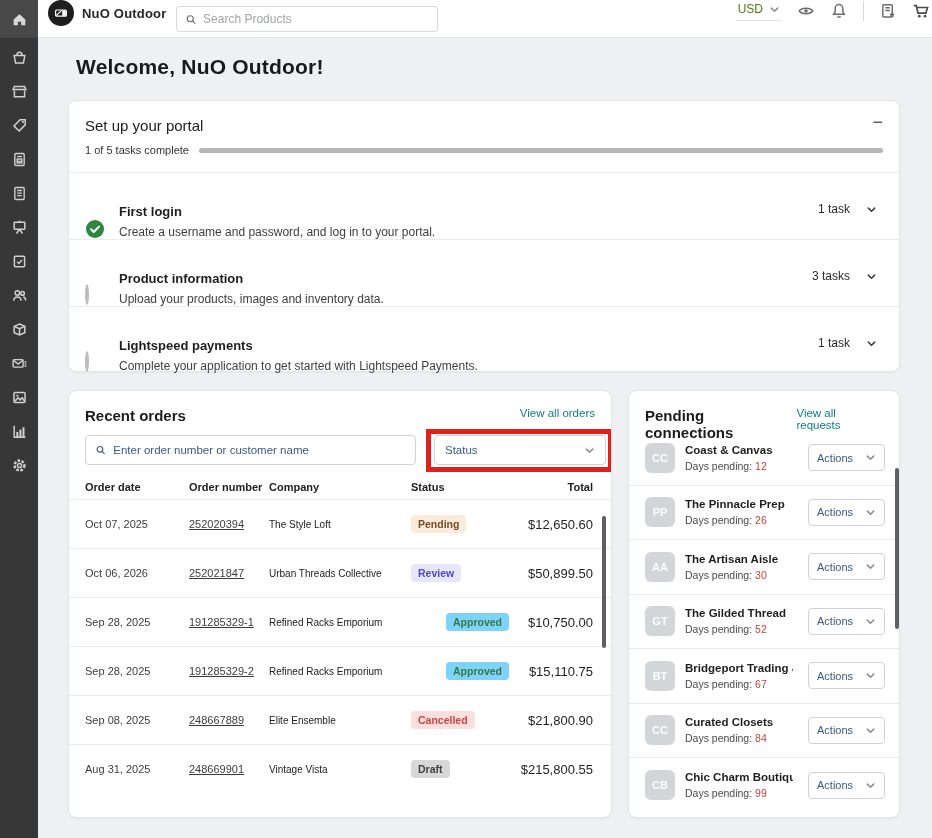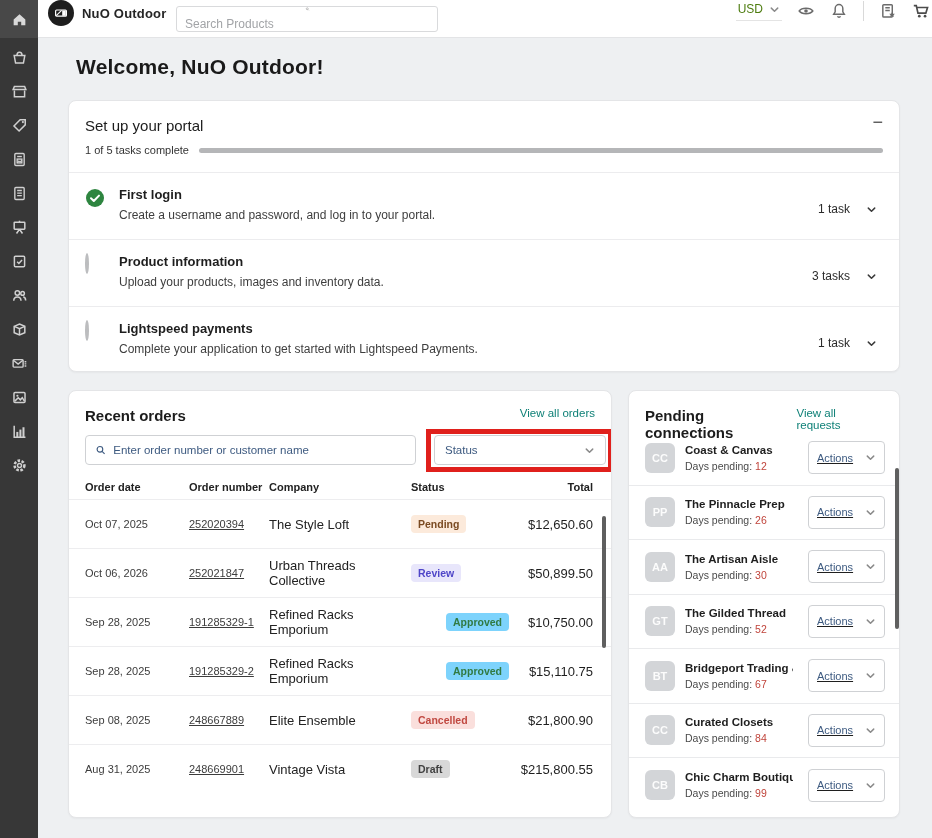--- a/index.html
+++ b/index.html
@@ -39,21 +39,21 @@
     width:26px; height:26px; border-radius:50%; background:#1e1e1e;
     display:flex; align-items:center; justify-content:center;
   }
   .brand-name { font-size:13px; font-weight:700; color:#262626; letter-spacing:.2px; }
   .chev { width:11px; height:11px; }
   .chev polyline { fill:none; stroke:#8a8a8a; stroke-width:1.6; stroke-linecap:round; stroke-linejoin:round; }
 
   .topbar-search {
     position:absolute; left:138px; top:6px; width:262px; height:26px;
     border:1px solid #d9dadc; border-radius:3px; background:#fff;
-    display:flex; align-items:center; padding:0 8px; gap:6px;flex-direction:column;
+    display:flex; align-items:center; padding:0 8px; gap:6px;
   }
   .topbar-search input {
     border:none; outline:none; width:100%; font-size:12px; color:#333;
     font-family: "Liberation Sans", "DejaVu Sans", sans-serif;
   }
   .topbar-search input::placeholder { color:#a2a4a7; }
 
   .topbar-right {
     margin-left:auto; display:flex; align-items:center; gap:15px; padding-right:12px;
   }
@@ -81,21 +81,21 @@
     position:absolute; right:16px; top:12px; font-size:18px; color:#4a4a4a;
     cursor:pointer; line-height:1; user-select:none;
   }
   .progress-row { display:flex; align-items:center; gap:10px; margin-top:10px; }
   .progress-label { font-size:11px; color:#333; white-space:nowrap; }
   .progress-track { flex:1; height:5px; background:#b5b6b8; border-radius:3px; overflow:hidden; }
   .progress-fill { height:100%; background:#2e8540; border-radius:3px; }
 
   .tasks { position:absolute; left:0; right:0; top:71px; }
   .task-row {
-    display:flex; align-items:flex-start; padding:14px 16px 0; height:67px;
+    display:flex; align-items:flex-end; padding:14px 16px 0; height:67px;
     border-top:1px solid #ececee; cursor:pointer;
   }
   .task-status { width:20px; height:20px; margin-right:14px; flex:0 0 auto; margin-top:1px; }
   .task-circle { width:18px; height:18px; border:2px solid #bcbdbf; border-radius:50%; }
   .task-texts { display:flex; flex-direction:column; gap:6px; }
   .task-title { font-size:13px; font-weight:700; color:#1e1e1e; }
   .task-desc { font-size:12px; color:#3e3e3e; }
   .task-right { margin-left:auto; display:flex; align-items:center; gap:16px; align-self:center; margin-top:-8px; padding-right:6px; }
   .task-count { font-size:12px; color:#2b2b2b; }
 
@@ -138,21 +138,21 @@
   .orders-table-head .hdr-stat { width:90px; }
   .orders-table-head .hdr-total { flex:1; text-align:right; }
 
   .orders-body { position:absolute; left:0; top:108px; width:100%; }
   .order-row {
     display:flex; align-items:center; height:49px; padding:0 18px 0 16px;
     border-top:1px solid #ededef; font-size:11px; color:#3c3c3c;
   }
   .order-row .col-date { width:104px; }
   .order-row .col-num { width:80px; }
-  .order-row .col-comp { width:142px; font-size:13px; color:#222; }
+  .order-row .col-comp { width:142px; font-size:10px; color:#222; }
   .order-row .col-stat { width:90px; }
   .order-row .col-total { flex:1; text-align:right; font-size:13px; color:#1f1f1f; }
   .order-link { color:#3c3c3c; text-decoration:underline; cursor:pointer; }
 
   .badge {
     display:inline-block; font-size:10.5px; font-weight:700;
     padding:3px 7px; border-radius:4px; line-height:1.2;
   }
   .badge-pending   { background:#fceadb; color:#7a4a21; }
   .badge-review    { background:#e8e6fb; color:#4f46c8; }
@@ -178,22 +178,22 @@
     display:flex; align-items:center; justify-content:center; flex:0 0 auto;
   }
   .conn-texts { margin-left:10px; display:flex; flex-direction:column; gap:4px; min-width:0; }
   .conn-name {
     font-size:11.5px; font-weight:700; color:#1e1e1e;
     max-width:108px; white-space:nowrap; overflow:hidden;
   }
   .conn-days { font-size:10.5px; color:#4a4a4a; }
   .conn-days .days-num { color:#c0443b; }
   .actions-btn {
-    margin-left:auto; width:77px; height:33px; border:1px solid #cfd1d4; border-radius:4px;
-    background:#fff; display:flex; align-items:center; padding:0 8px; cursor:pointer;text-decoration:underline;
+    margin-left:auto; width:77px; height:27px; border:1px solid #cfd1d4; border-radius:4px;
+    background:#fff; display:flex; align-items:center; padding:0 8px; cursor:pointer;
   }
   .actions-label { font-size:11px; color:#3d5a80; }
   .actions-btn .chev { margin-left:auto; }
 </style>
 </head>
 <body>
 
 <nav class="sidebar">
   <div class="sidebar-home">
     <svg width="17" height="17" viewBox="0 0 16 16">

